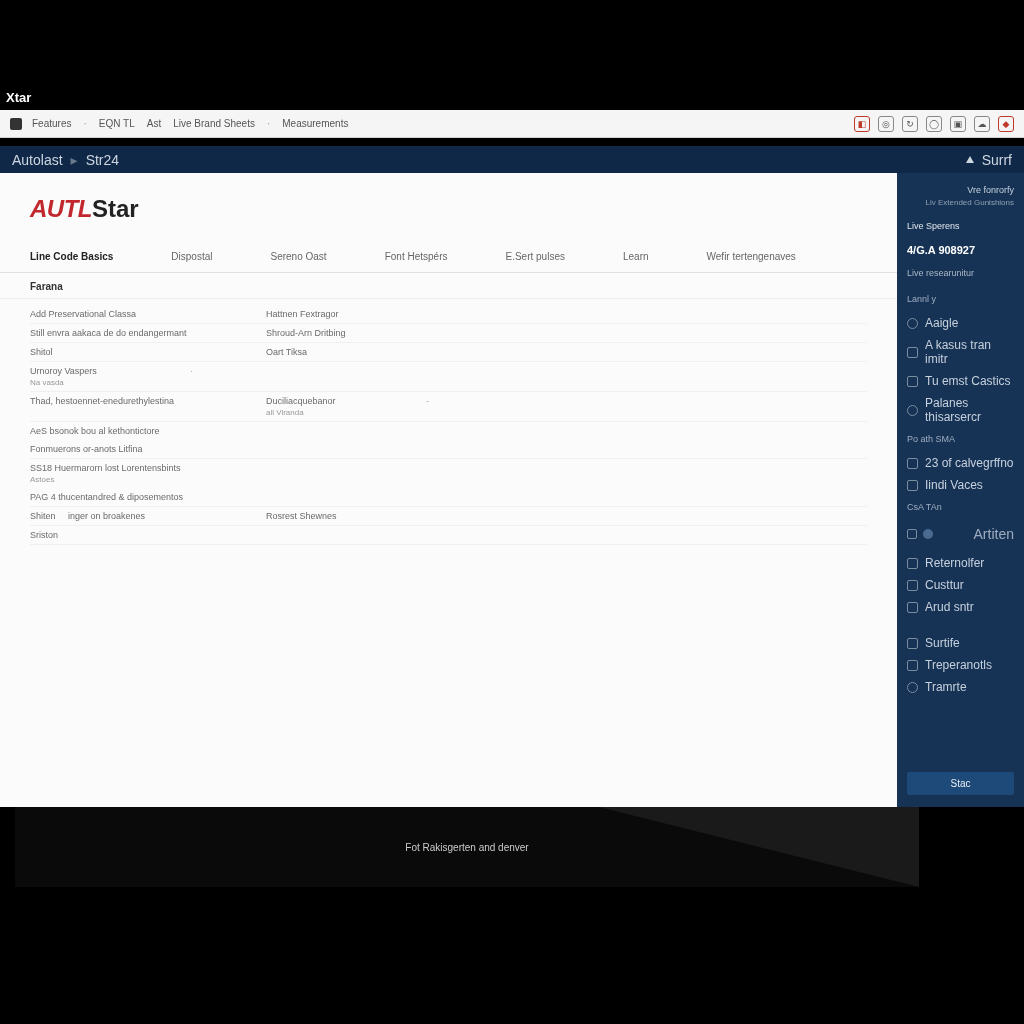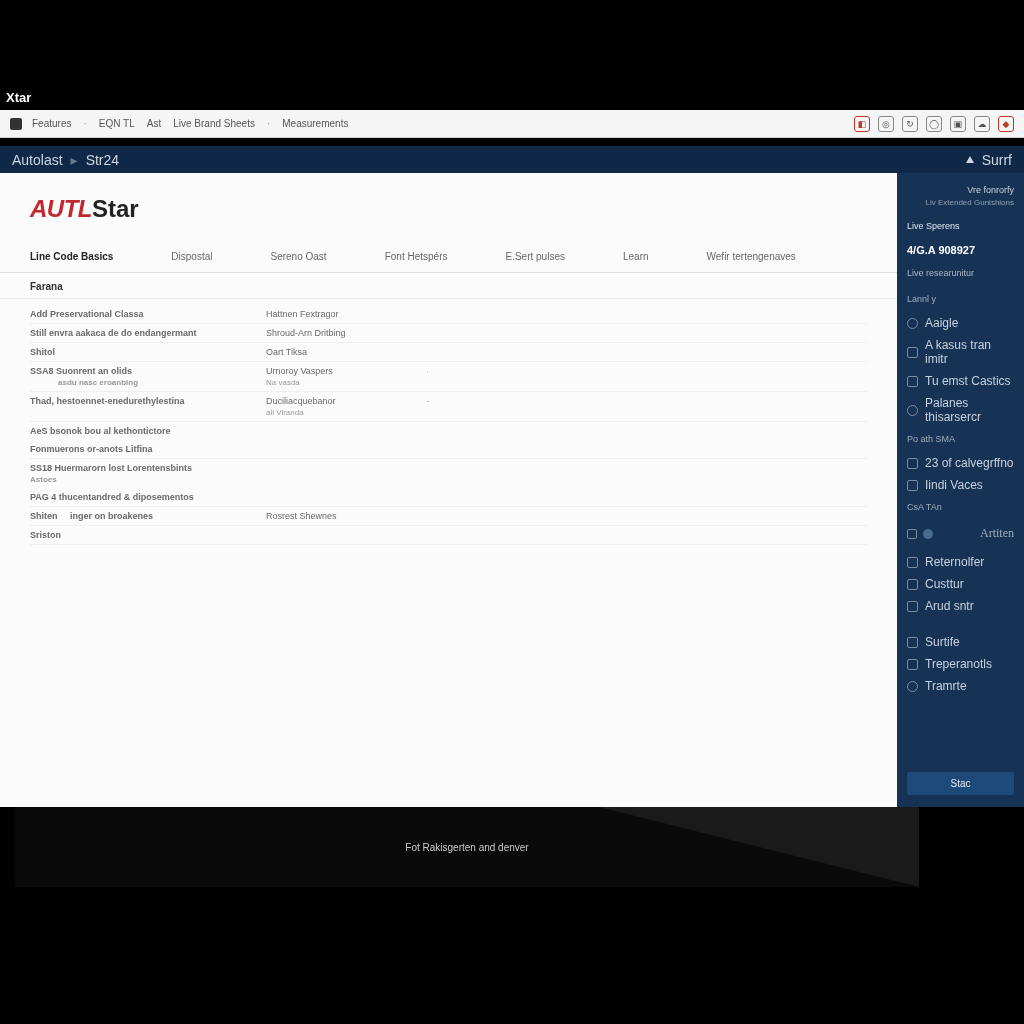--- a/index.html
+++ b/index.html
@@ -52,21 +52,21 @@
 .tabs .tab.active { color: #222; font-weight: 600; }
 
 .section-title {
   font-size: 10px; color: #333; font-weight: 600;
   padding: 8px 30px 6px; border-bottom: 1px solid #eee;
 }
 
 .content { padding: 6px 30px; font-size: 9px; color: #6a6a6a; }
 .row { display: flex; padding: 4px 0; border-bottom: 1px solid #f0f0f0; }
 .row.noborder { border-bottom: none; }
-.row .c1 { width: 236px; padding-right: 8px; font-weight: bold; }
+.row .c1 { width: 236px; padding-right: 8px; }
 .row .c2 { width: 160px; }
 .row .c3 { width: 100px; color: #aaa; }
 .row .sub { font-size: 8px; color: #999; margin-top: 2px; }
 
 .sidebar {
   width: 127px; background: #163356; color: #c7d1dd; font-size: 9px;
   display: flex; flex-direction: column; padding: 12px 10px;
 }
 .sidebar .sb-top1 { text-align: right; font-size: 9px; margin-bottom: 3px; }
 .sidebar .sb-top2 { text-align: right; font-size: 8px; color: #8fa0b3; margin-bottom: 14px; }
@@ -80,21 +80,21 @@
 }
 .sidebar .sb-item .sico {
   width: 11px; height: 11px; border: 1px solid #7a8ca0; border-radius: 2px; flex-shrink: 0;
 }
 .sidebar .sb-item .sico.circle { border-radius: 50%; }
 .sidebar .sb-action-row {
   display: flex; align-items: center; gap: 6px; margin: 6px 0 10px;
 }
 .sidebar .sb-action-row .chk { width: 10px; height: 10px; border: 1px solid #7a8ca0; border-radius: 2px; }
 .sidebar .sb-action-row .dot { width: 10px; height: 10px; border-radius: 50%; background: #4a6a8f; }
-.sidebar .sb-action-row .txt { margin-left: auto; font-size: 12px; color: #9fadbf; font-family: Liberation Serif, serif; }
+.sidebar .sb-action-row .txt { margin-left: auto; font-size: 14px; color: #9fadbf; }
 .sidebar .sb-save {
   margin-top: auto; text-align: center; padding: 6px 0;
   background: #1e4a7a; color: #e8eef4; font-size: 10px; border-radius: 2px; cursor: pointer;
 }
 
 .footer {
   position: absolute; top: 807px; left: 15px; width: 904px; height: 80px;
   background: #0a0a0a; color: #ccc; font-size: 10px;
   display: flex; align-items: center; justify-content: center;
 }
@@ -166,24 +166,20 @@
       </div>
       <div class="row">
         <div class="c1">Still envra aakaca de do endangermant</div>
         <div class="c2">Shroud-Arn Dritbing</div>
       </div>
       <div class="row">
         <div class="c1">Shitol</div>
         <div class="c2">Oart Tiksa</div>
       </div>
       <div class="row">
-        <div class="c1">
-          <span>SSA8 Suonrent an olids</span>
-          <div class="sub indent" style="padding-left:28px">asdu nasc eroanbing</div>
-        </div>
         <div class="c2">
           <span>Urnoroy Vaspers</span>
           <div class="sub">Na vasda</div>
         </div>
         <div class="c3">·</div>
       </div>
       <div class="row">
         <div class="c1">Thad, hestoennet-enedurethylestina</div>
         <div class="c2">
           <span>Duciliacquebanor</span>

